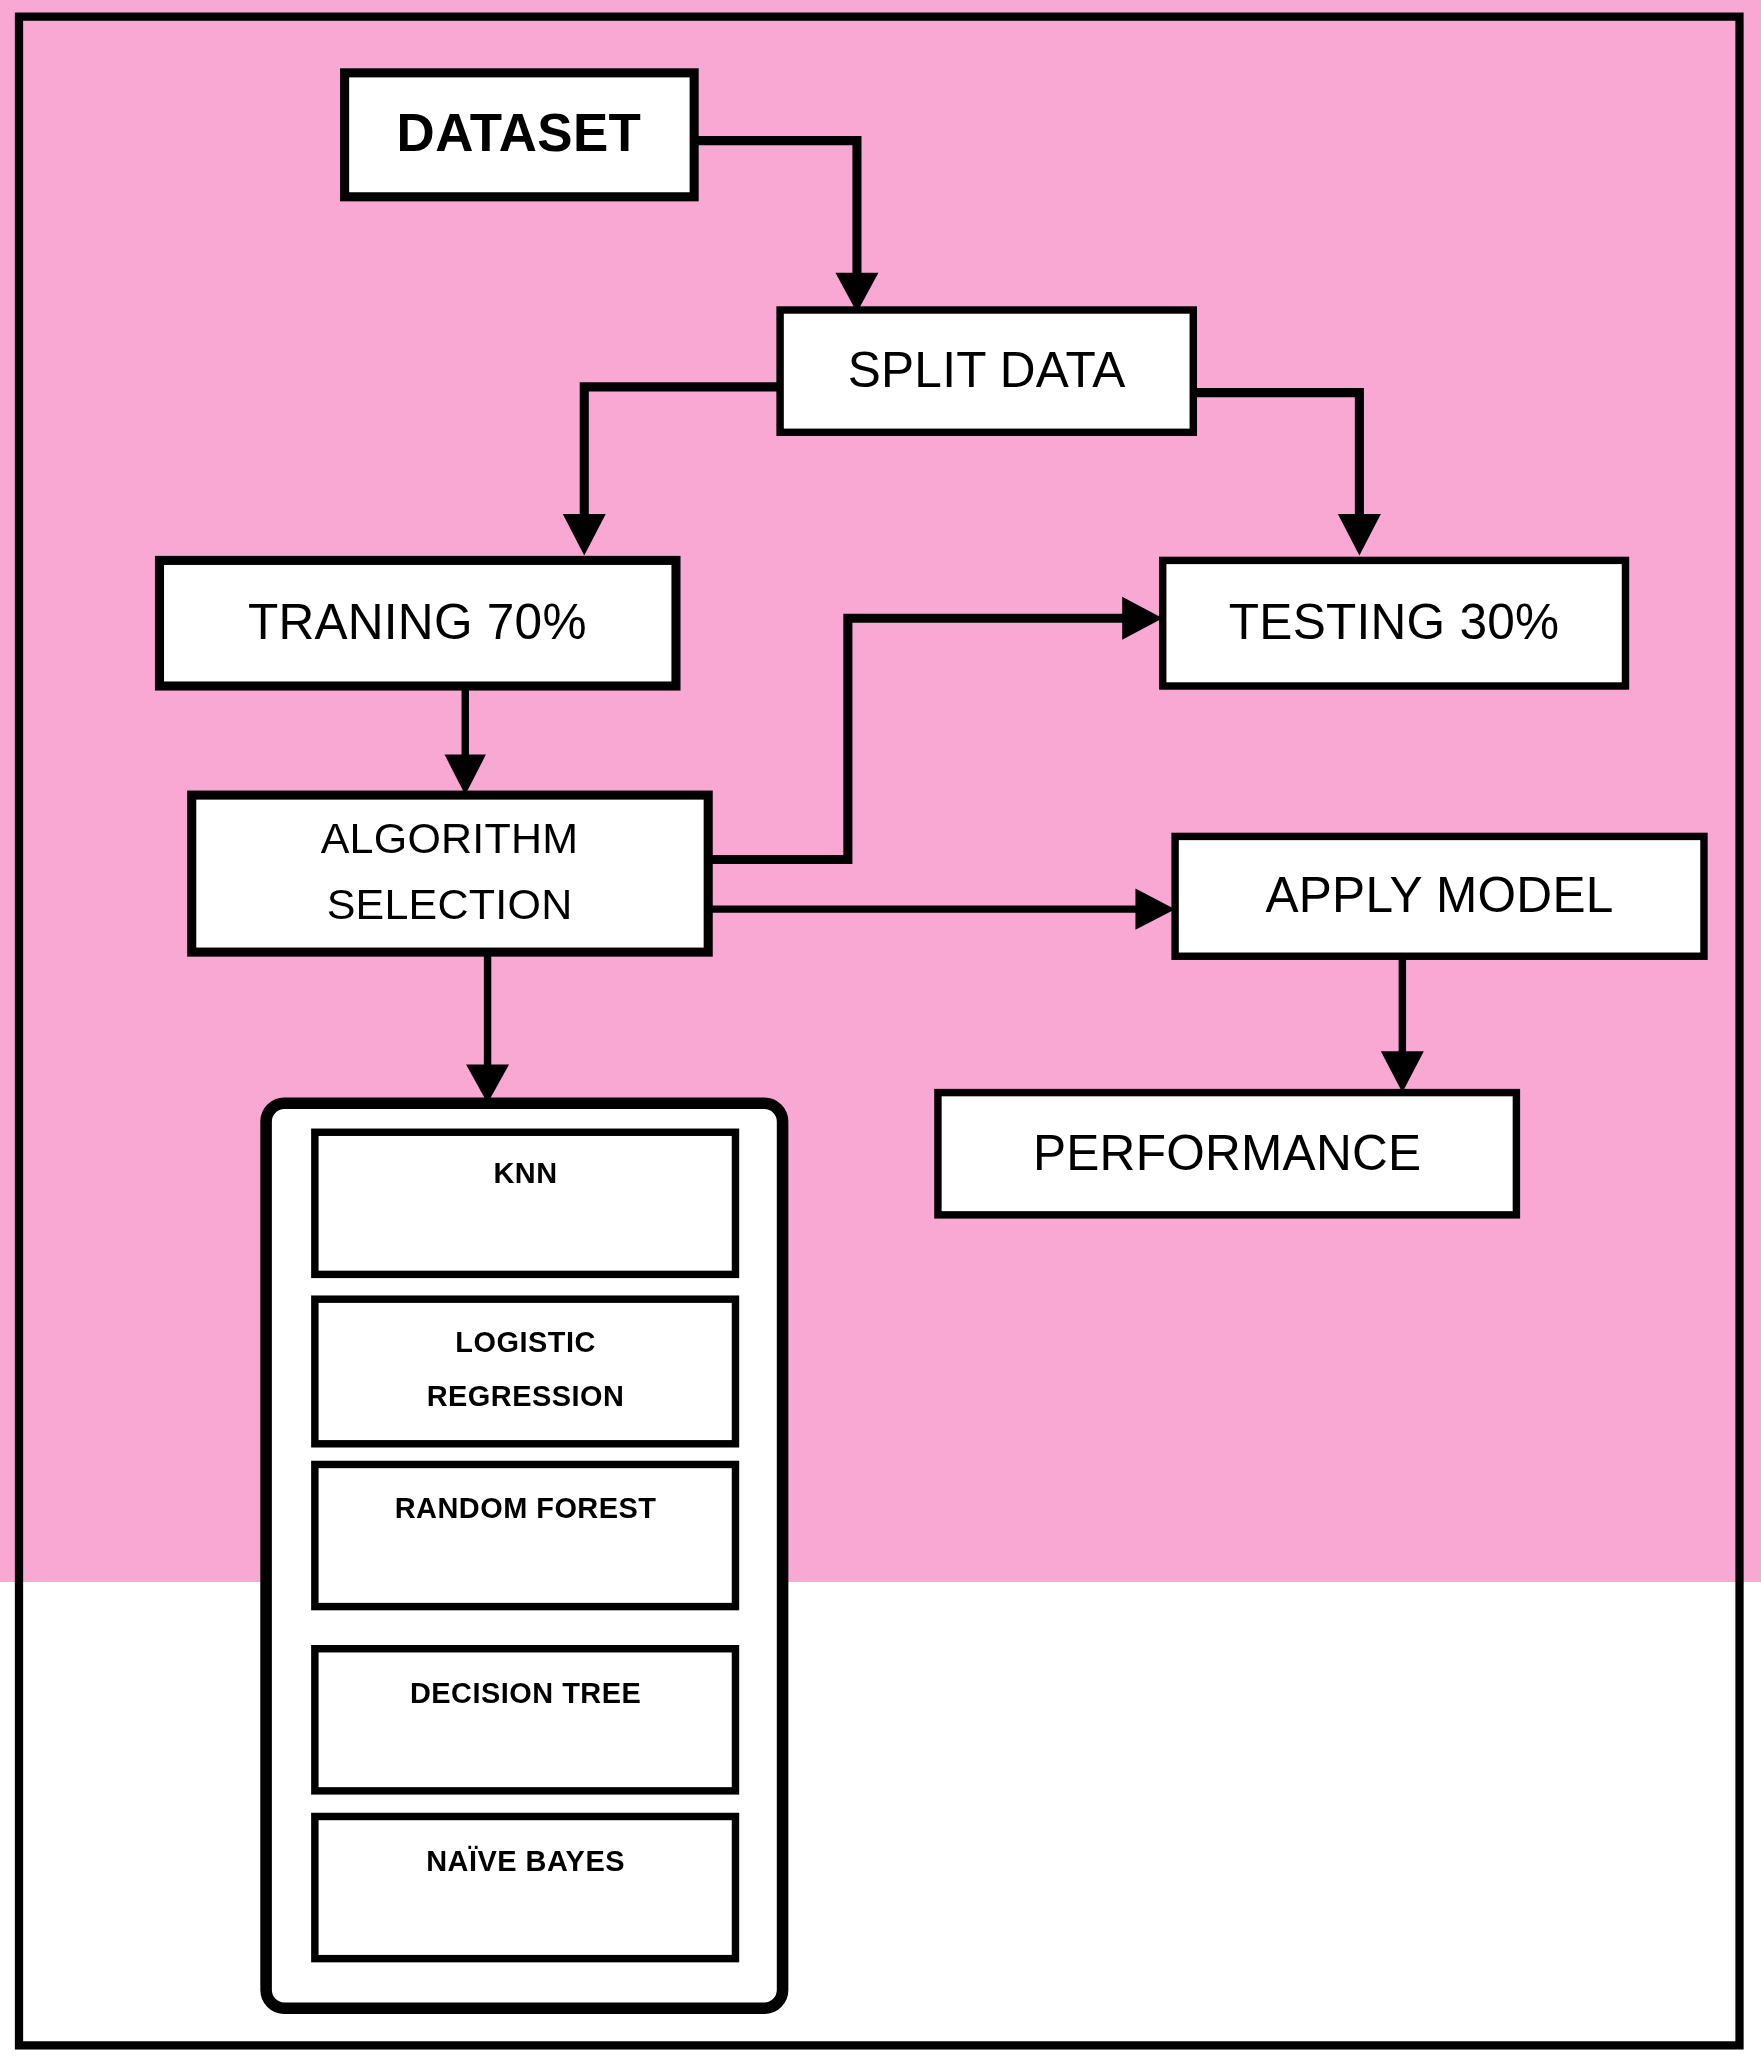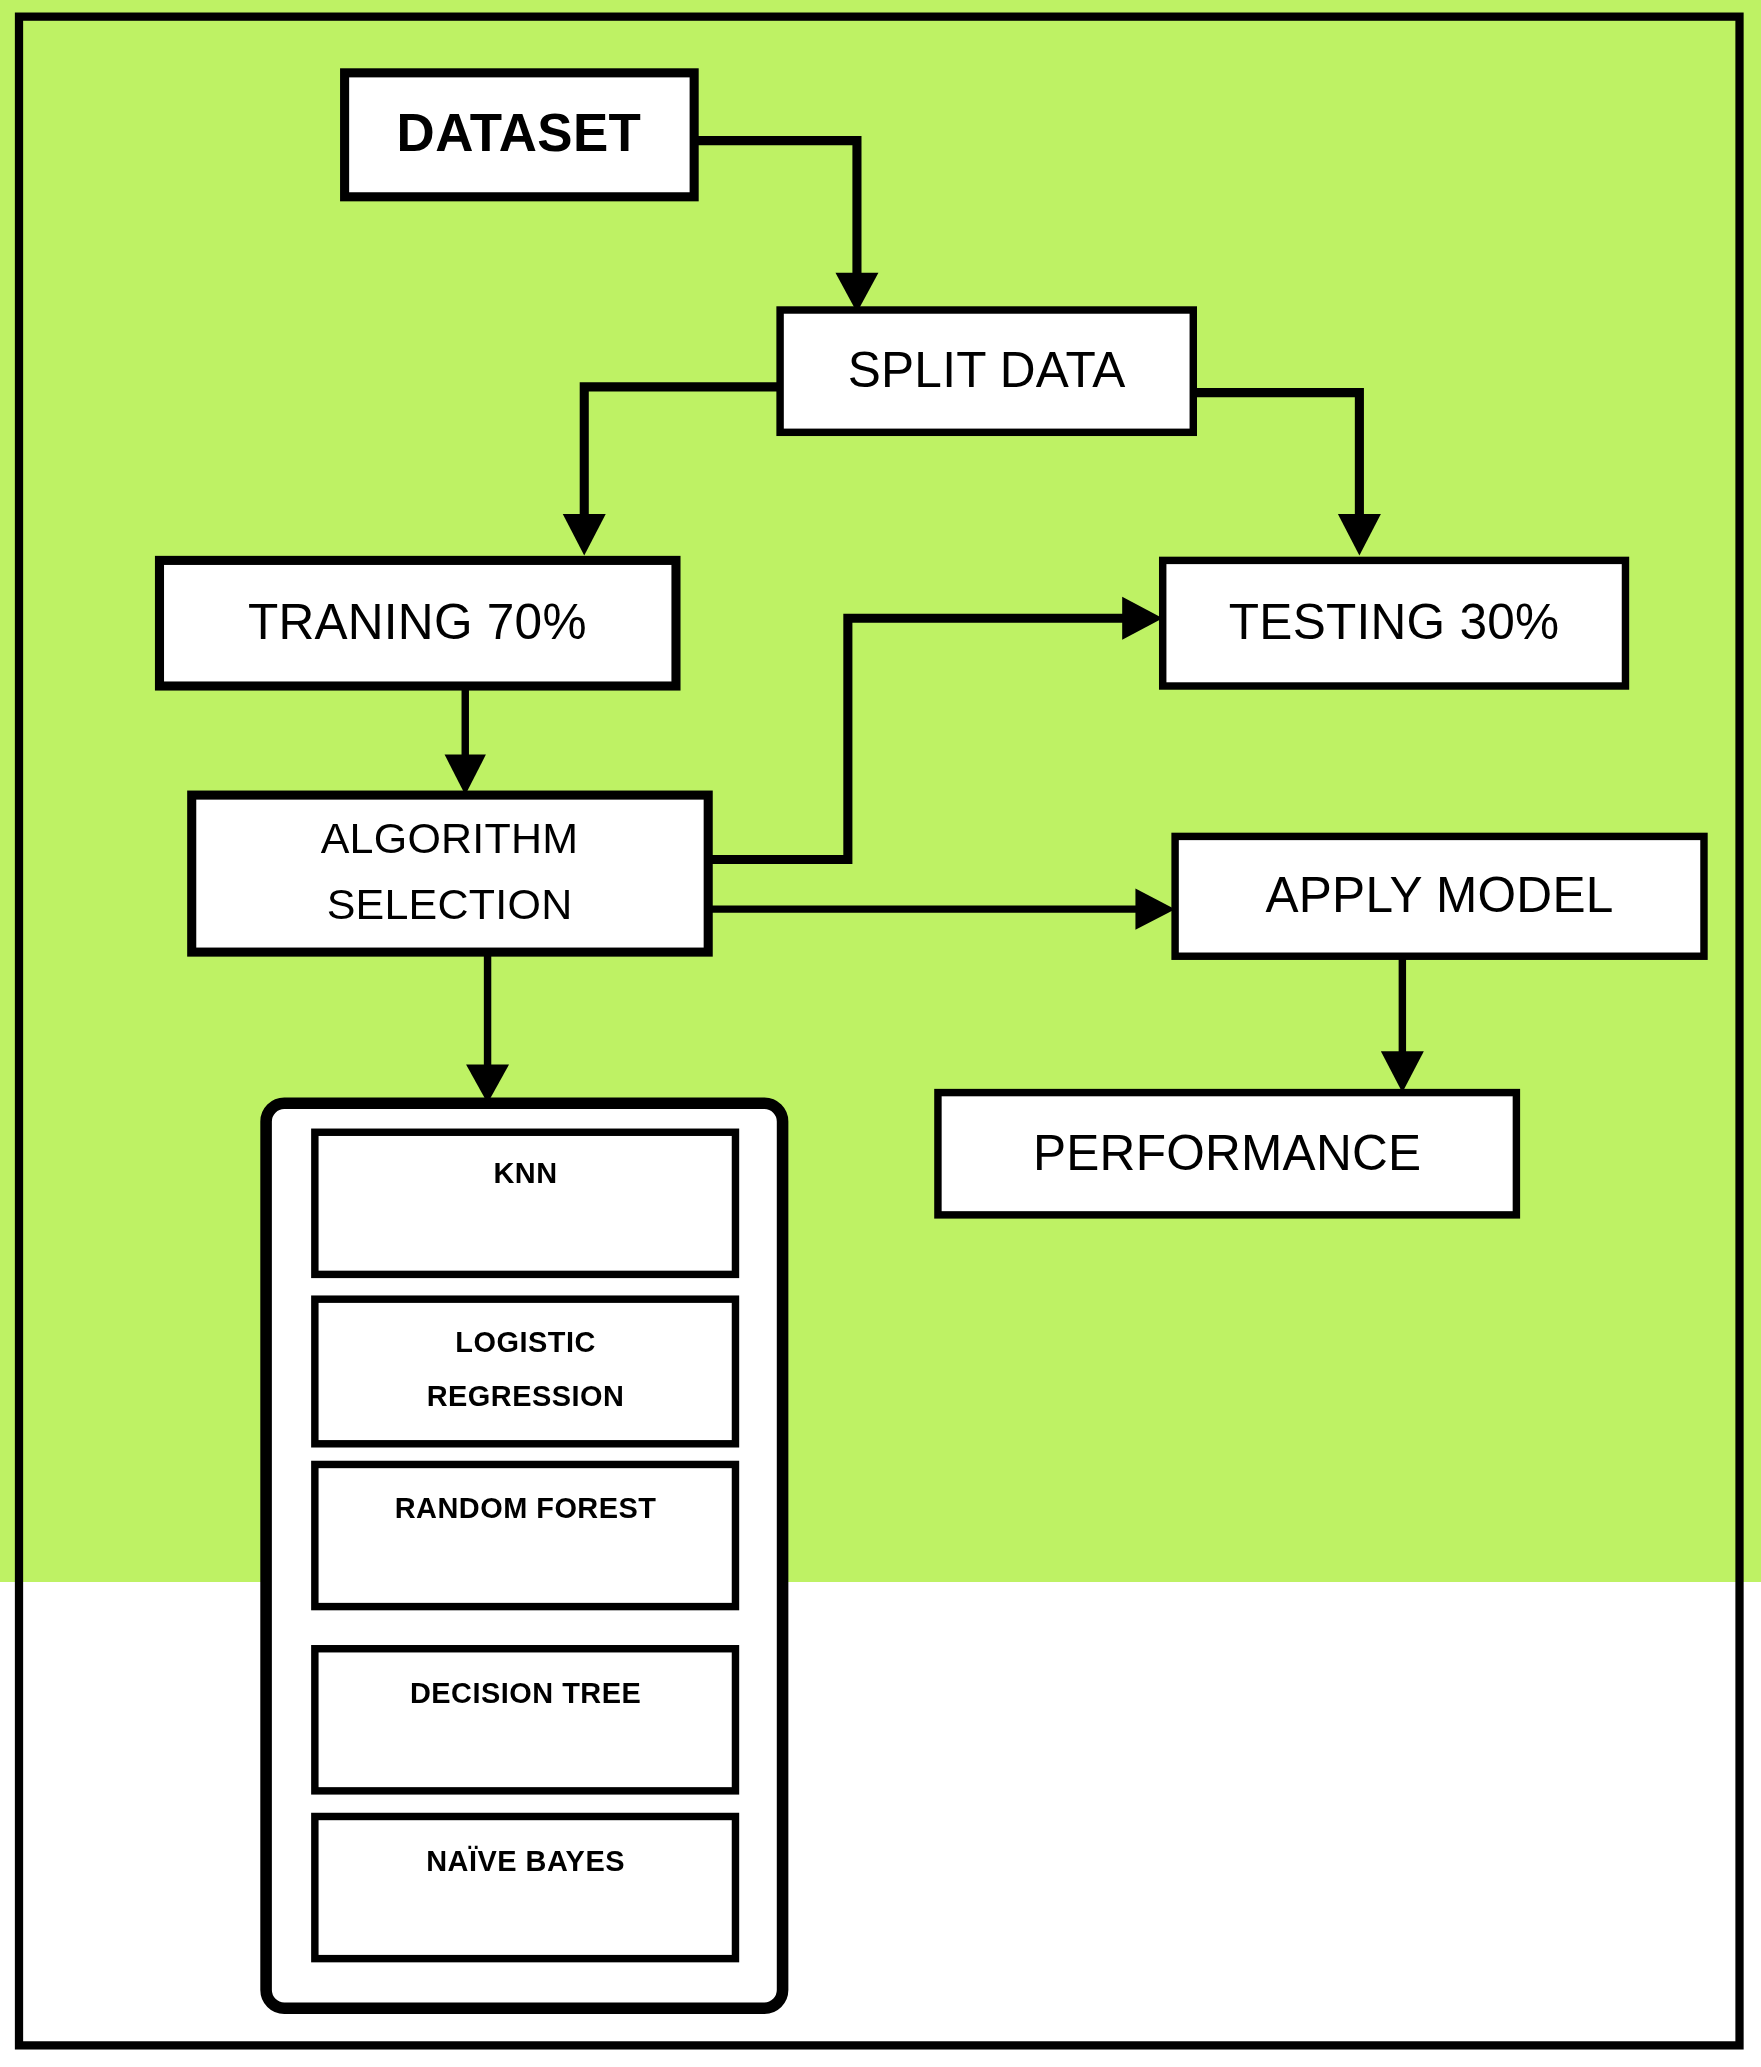--- a/index.html
+++ b/index.html
@@ -10,21 +10,21 @@
   body {
     width: 1761px;
     height: 2067px;
     font-family: "Liberation Sans", sans-serif;
     overflow: hidden;
   }
   #diagram-root {
     position: relative;
     width: 1761px;
     height: 1582px;
-    background: #bef264;
+    background: #f9a8d4;
   }
   svg#flow {
     display: block;
     width: 1761px;
     height: 2067px;
   }
   .node-box {
     fill: #ffffff;
     stroke: #000000;
   }

